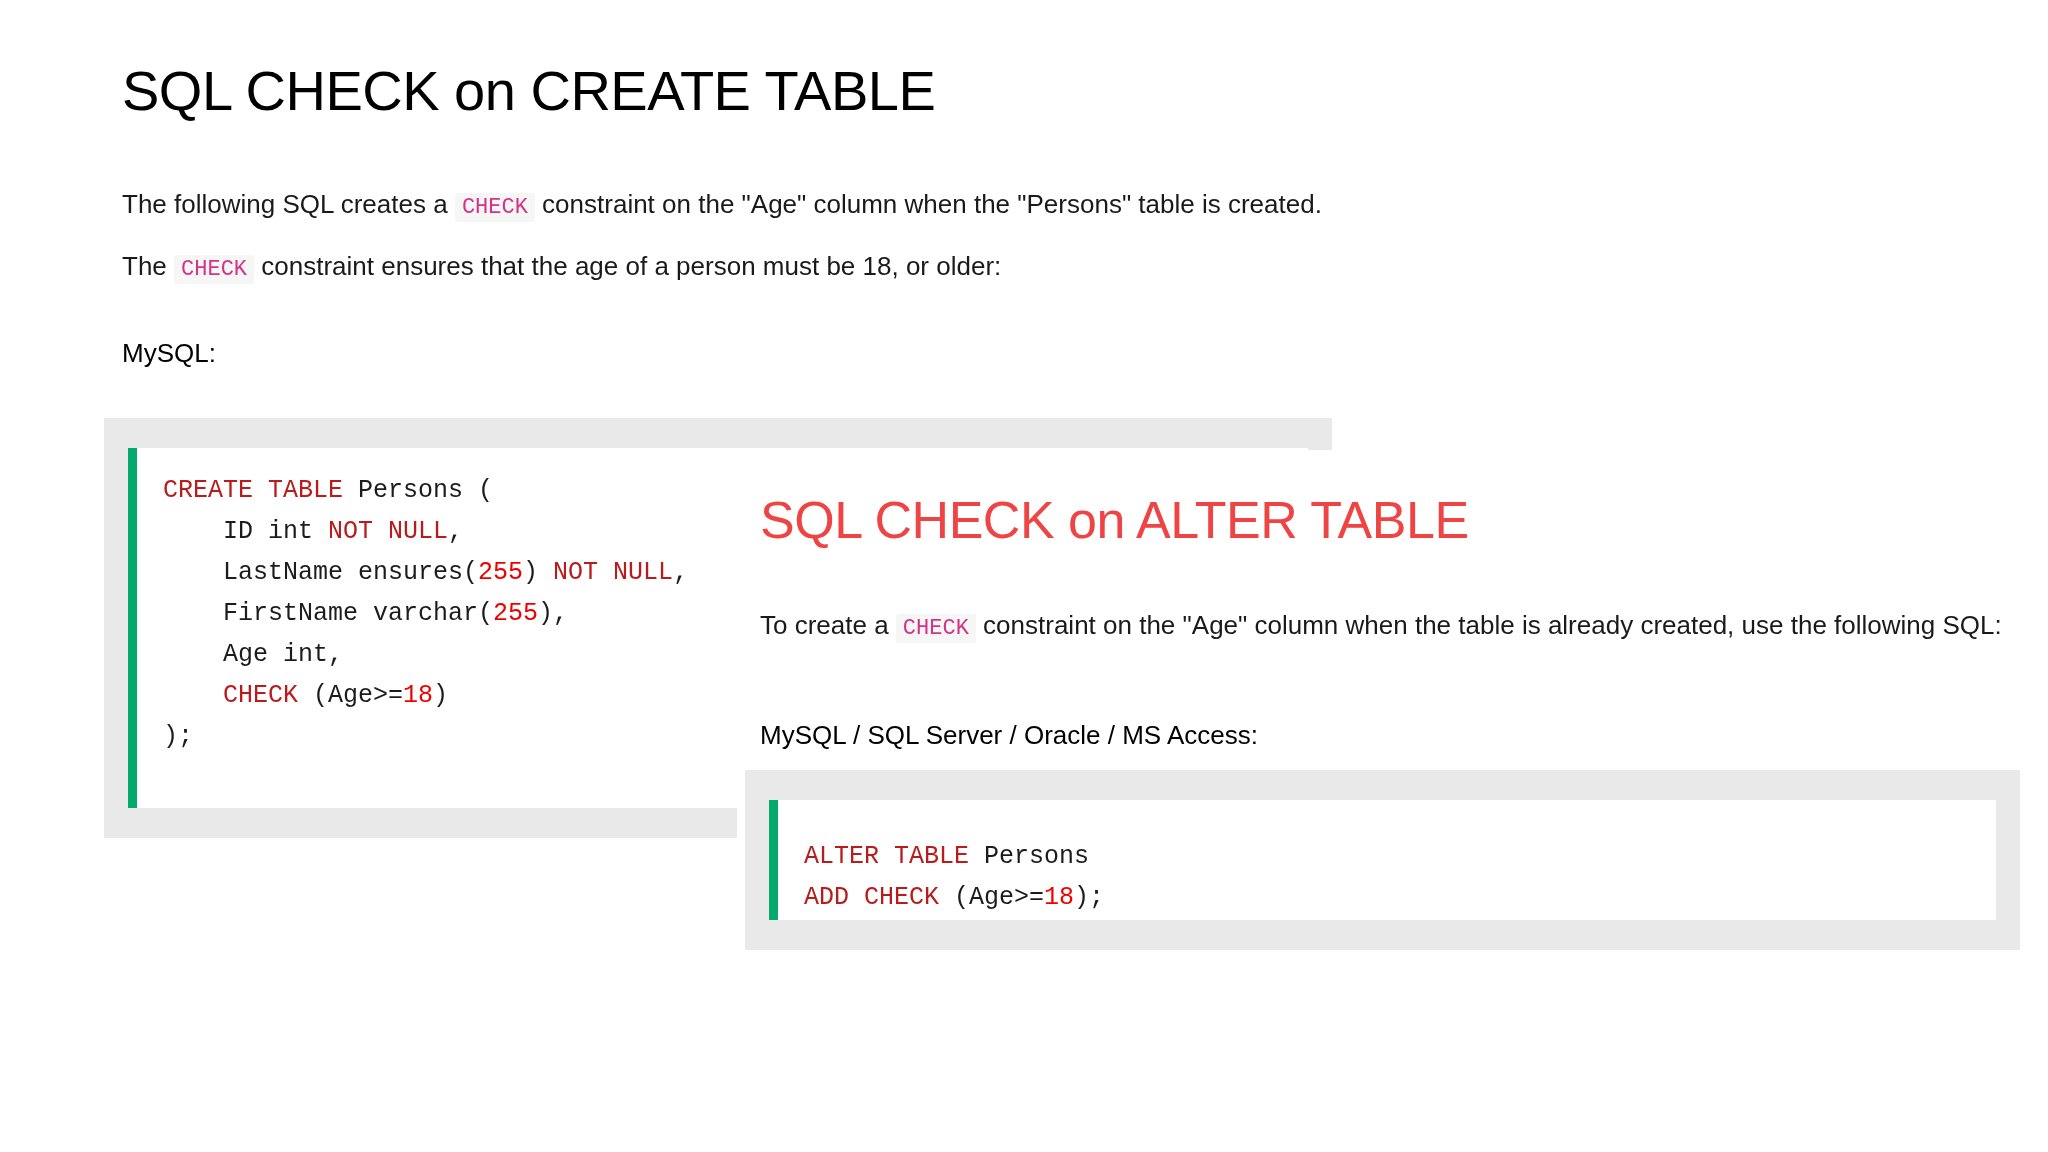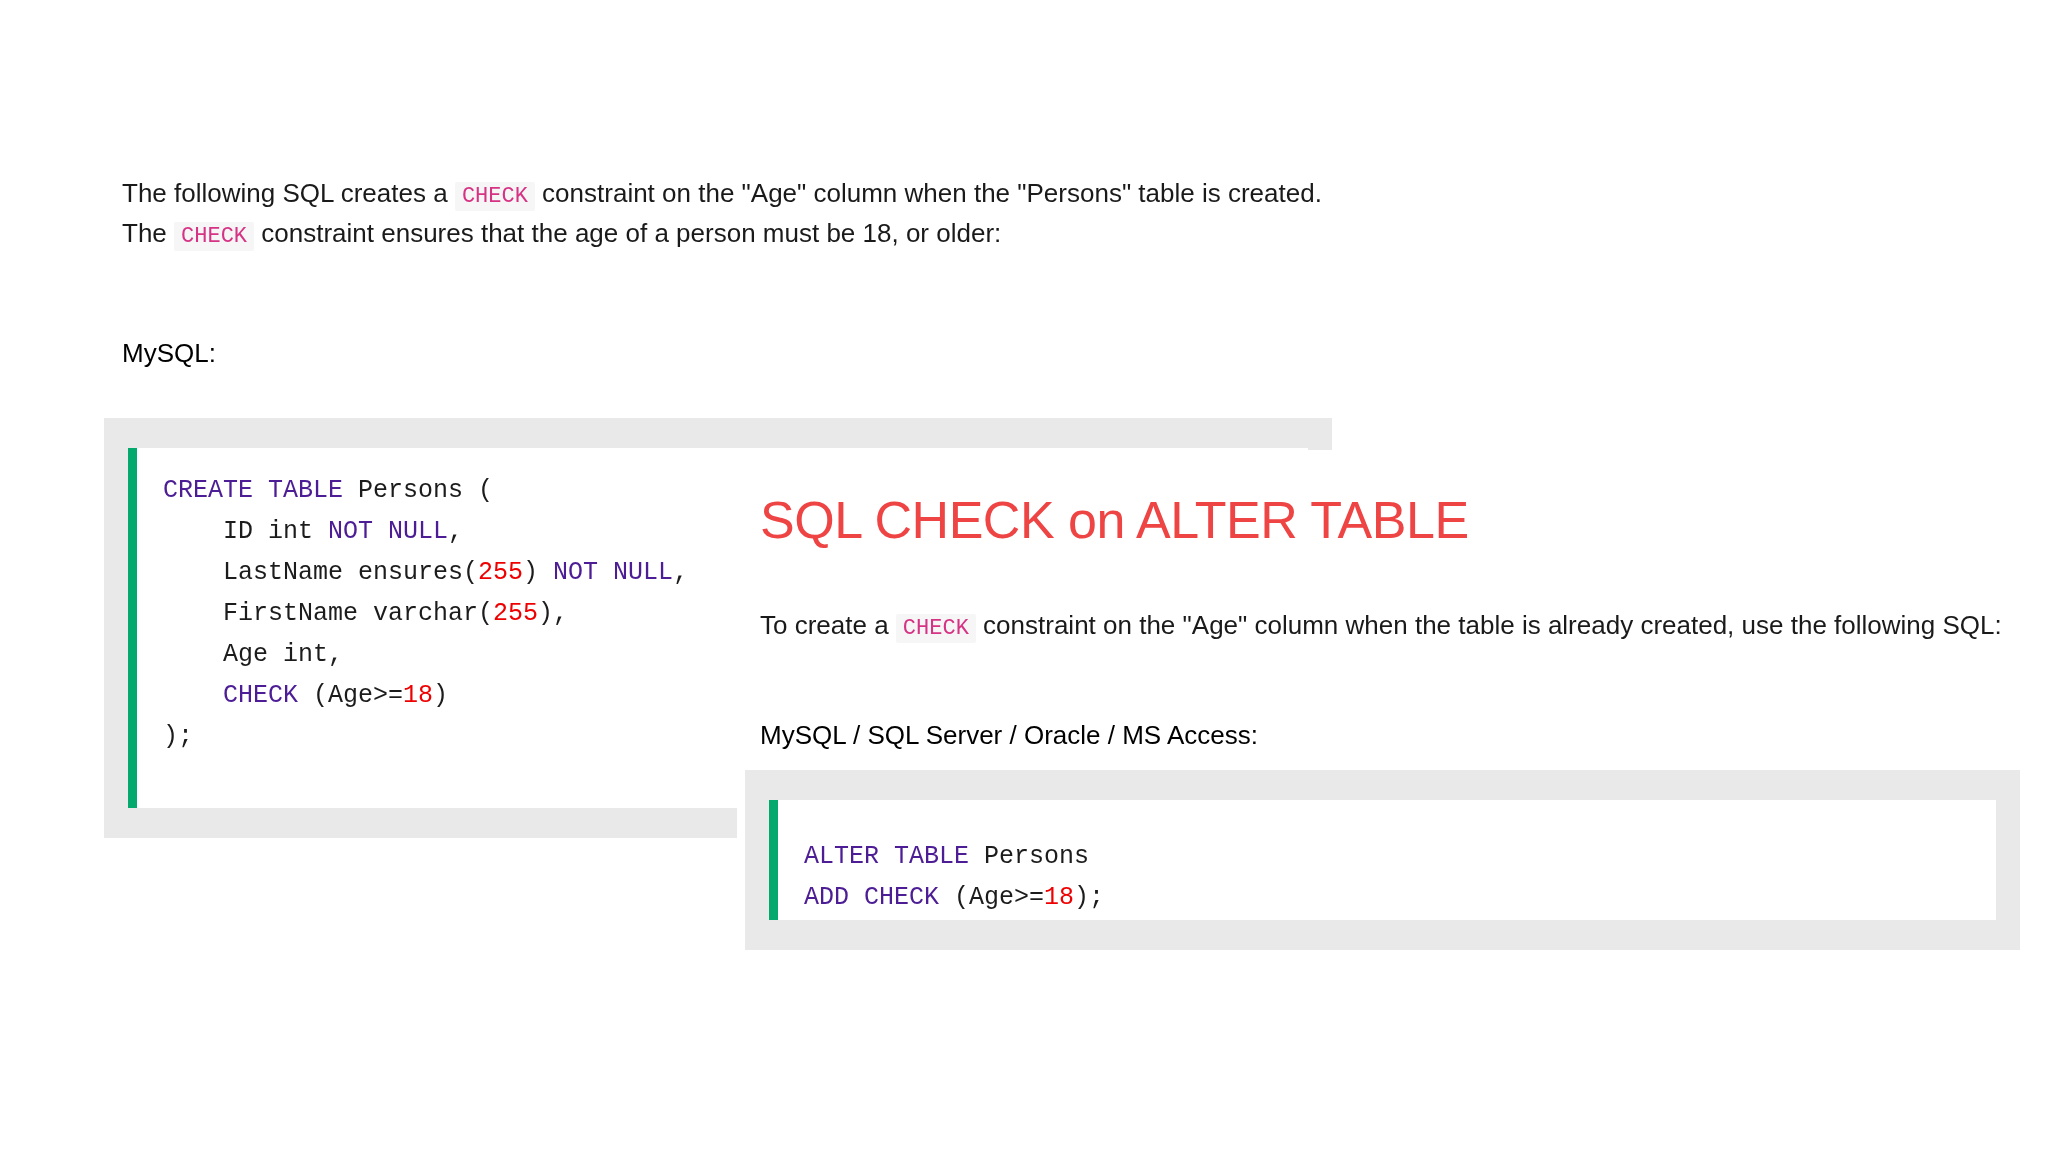--- a/index.html
+++ b/index.html
@@ -38,21 +38,21 @@
     letter-spacing: -0.5px;
     white-space: nowrap;
   }
 
   .para-create {
     position: absolute;
     left: 122px;
     top: 175px;
     width: 1210px;
     font-size: 26px;
-    line-height: 36px;
+    line-height: 58px;
     color: #1a1a1a;
   }
 
   .subhead-mysql {
     position: absolute;
     left: 122px;
     top: 338px;
     font-size: 26px;
     font-weight: normal;
     color: #000000;
@@ -82,21 +82,21 @@
     height: 100%;
   }
   pre.code {
     font-family: "Liberation Mono", monospace;
     font-size: 25px;
     line-height: 41px;
     color: #1c1c1c;
     white-space: pre;
     margin: 0;
   }
-  .kw  { color: #4c1d95; }
+  .kw  { color: #b91c1c; }
   .num { color: #ee0000; }
 
   
   .codeblock-create {
     left: 104px;
     top: 418px;
     width: 1228px;
     height: 420px;
   }
 
@@ -151,20 +151,21 @@
     padding: 36px 0 20px 26px;
   }
 </style>
 </head>
 <body>
 
 <div class="page">
 
   <div class="panel-create">
 
+    <h1 class="h1">SQL CHECK on CREATE TABLE</h1>
 
     <p class="para-create">
       <span>The following SQL creates a </span><span class="code-chip">CHECK</span><span> constraint on the "Age" column when the "Persons" table is created. The </span><span class="code-chip">CHECK</span><span> constraint ensures that the age of a person must be 18, or older:</span>
     </p>
 
     <div class="subhead-mysql">MySQL:</div>
 
     <div class="codeblock codeblock-create">
       <div class="inner">
 <pre class="code"><span class="kw">CREATE TABLE</span><span> Persons (</span>

